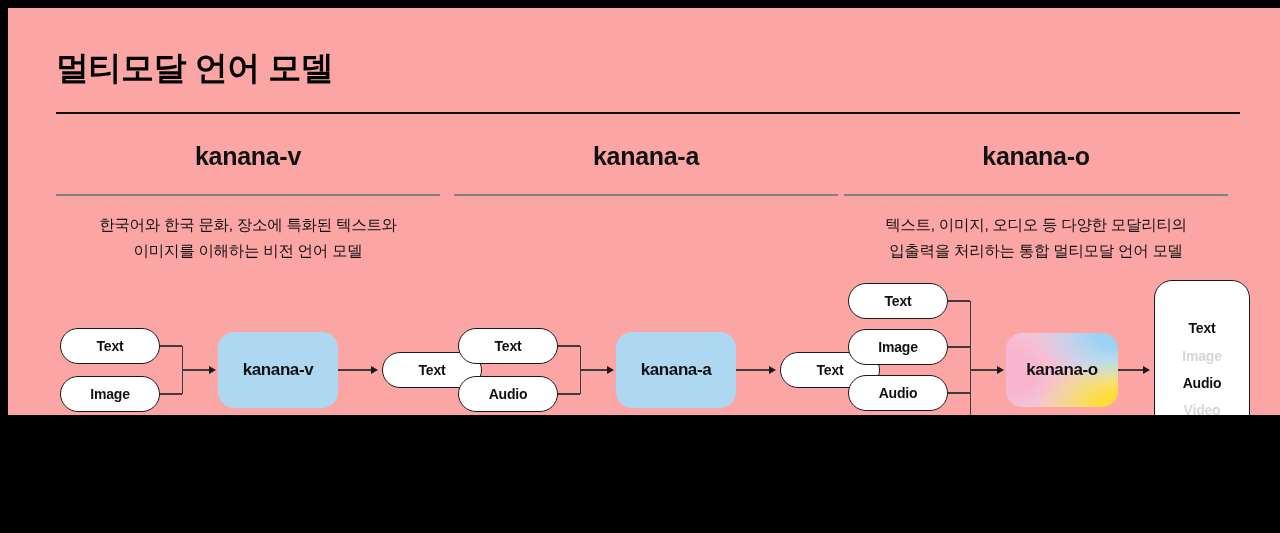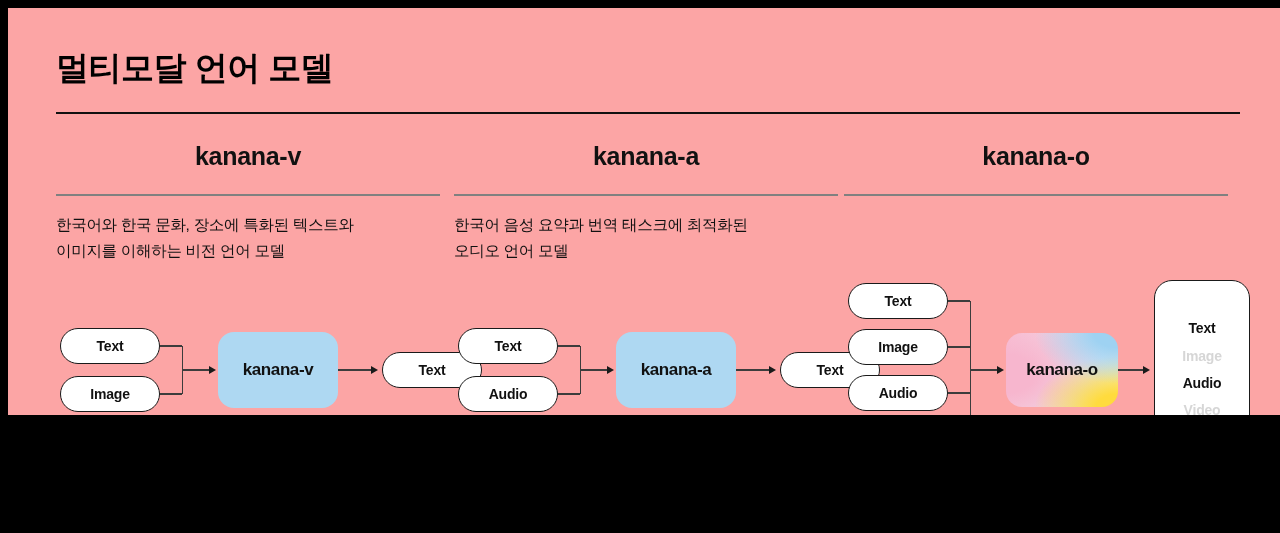--- a/index.html
+++ b/index.html
@@ -76,21 +76,21 @@
     width: 100%;
     height: 2px;
     background: #808080;
   }
 
   .col-desc {
     position: absolute;
     top: 92px;
     left: 0;
     width: 100%;
-    text-align: left;
+    text-align: center;
     font-size: 15.5px;
     line-height: 1.65;
     color: #111111;
     letter-spacing: -0.3px;
     white-space: pre-line;
   }
 
   .col-bottom-rule {
     position: absolute;
     top: 366px;
@@ -211,41 +211,41 @@
         <div class="hline" style="left: 282px; top: 99.3px; width: 34px;"></div>
         <div class="arrowhead" style="left: 315px; top: 95.5px;"></div>
         <div class="pill" style="left: 326px; top: 82px; width: 100px; height: 36px;">Text</div>
       </div>
     <div class="col-bottom-rule"></div>
   </div>
 
   <div class="column" id="col-1">
     <div class="col-title">kanana-a</div>
     <div class="col-rule"></div>
-    <div class="col-desc">한국어 음성 요약과 번역 태스크에 최적화된
-오디오 언어 모델</div>
     <div class="diagram">
         <div class="pill" style="left: 4px; top: 58px; width: 100px; height: 36px;">Text</div>
         <div class="pill" style="left: 4px; top: 106px; width: 100px; height: 36px;">Audio</div>
         <div class="hline" style="left: 104px; top: 75.3px; width: 22px;"></div>
         <div class="hline" style="left: 104px; top: 123.3px; width: 22px;"></div>
         <div class="vline" style="left: 126px; top: 76px; height: 48px;"></div>
         <div class="hline" style="left: 126px; top: 99.3px; width: 28px;"></div>
         <div class="arrowhead" style="left: 153px; top: 95.5px;"></div>
         <div class="core blue" style="left: 162px; top: 62px; width: 120px; height: 76px;">kanana-a</div>
         <div class="hline" style="left: 282px; top: 99.3px; width: 34px;"></div>
         <div class="arrowhead" style="left: 315px; top: 95.5px;"></div>
         <div class="pill" style="left: 326px; top: 82px; width: 100px; height: 36px;">Text</div>
       </div>
     <div class="col-bottom-rule"></div>
   </div>
 
   <div class="column" id="col-2">
     <div class="col-title">kanana-o</div>
     <div class="col-rule"></div>
+    <div class="col-desc">텍스트, 이미지, 오디오 등 다양한 모달리티의
+입출력을 처리하는 통합 멀티모달 언어 모델</div>
     <div class="diagram">
         <div class="pill" style="left: 4px; top: 13px; width: 100px; height: 36px;">Text</div>
         <div class="pill" style="left: 4px; top: 59px; width: 100px; height: 36px;">Image</div>
         <div class="pill" style="left: 4px; top: 105px; width: 100px; height: 36px;">Audio</div>
         <div class="pill muted" style="left: 4px; top: 151px; width: 100px; height: 36px;">Video</div>
         <div class="hline" style="left: 104px; top: 30.3px; width: 22px;"></div>
         <div class="hline" style="left: 104px; top: 76.3px; width: 22px;"></div>
         <div class="hline" style="left: 104px; top: 122.3px; width: 22px;"></div>
         <div class="hline" style="left: 104px; top: 168.3px; width: 22px;"></div>
         <div class="vline" style="left: 126px; top: 31px; height: 138px;"></div>

